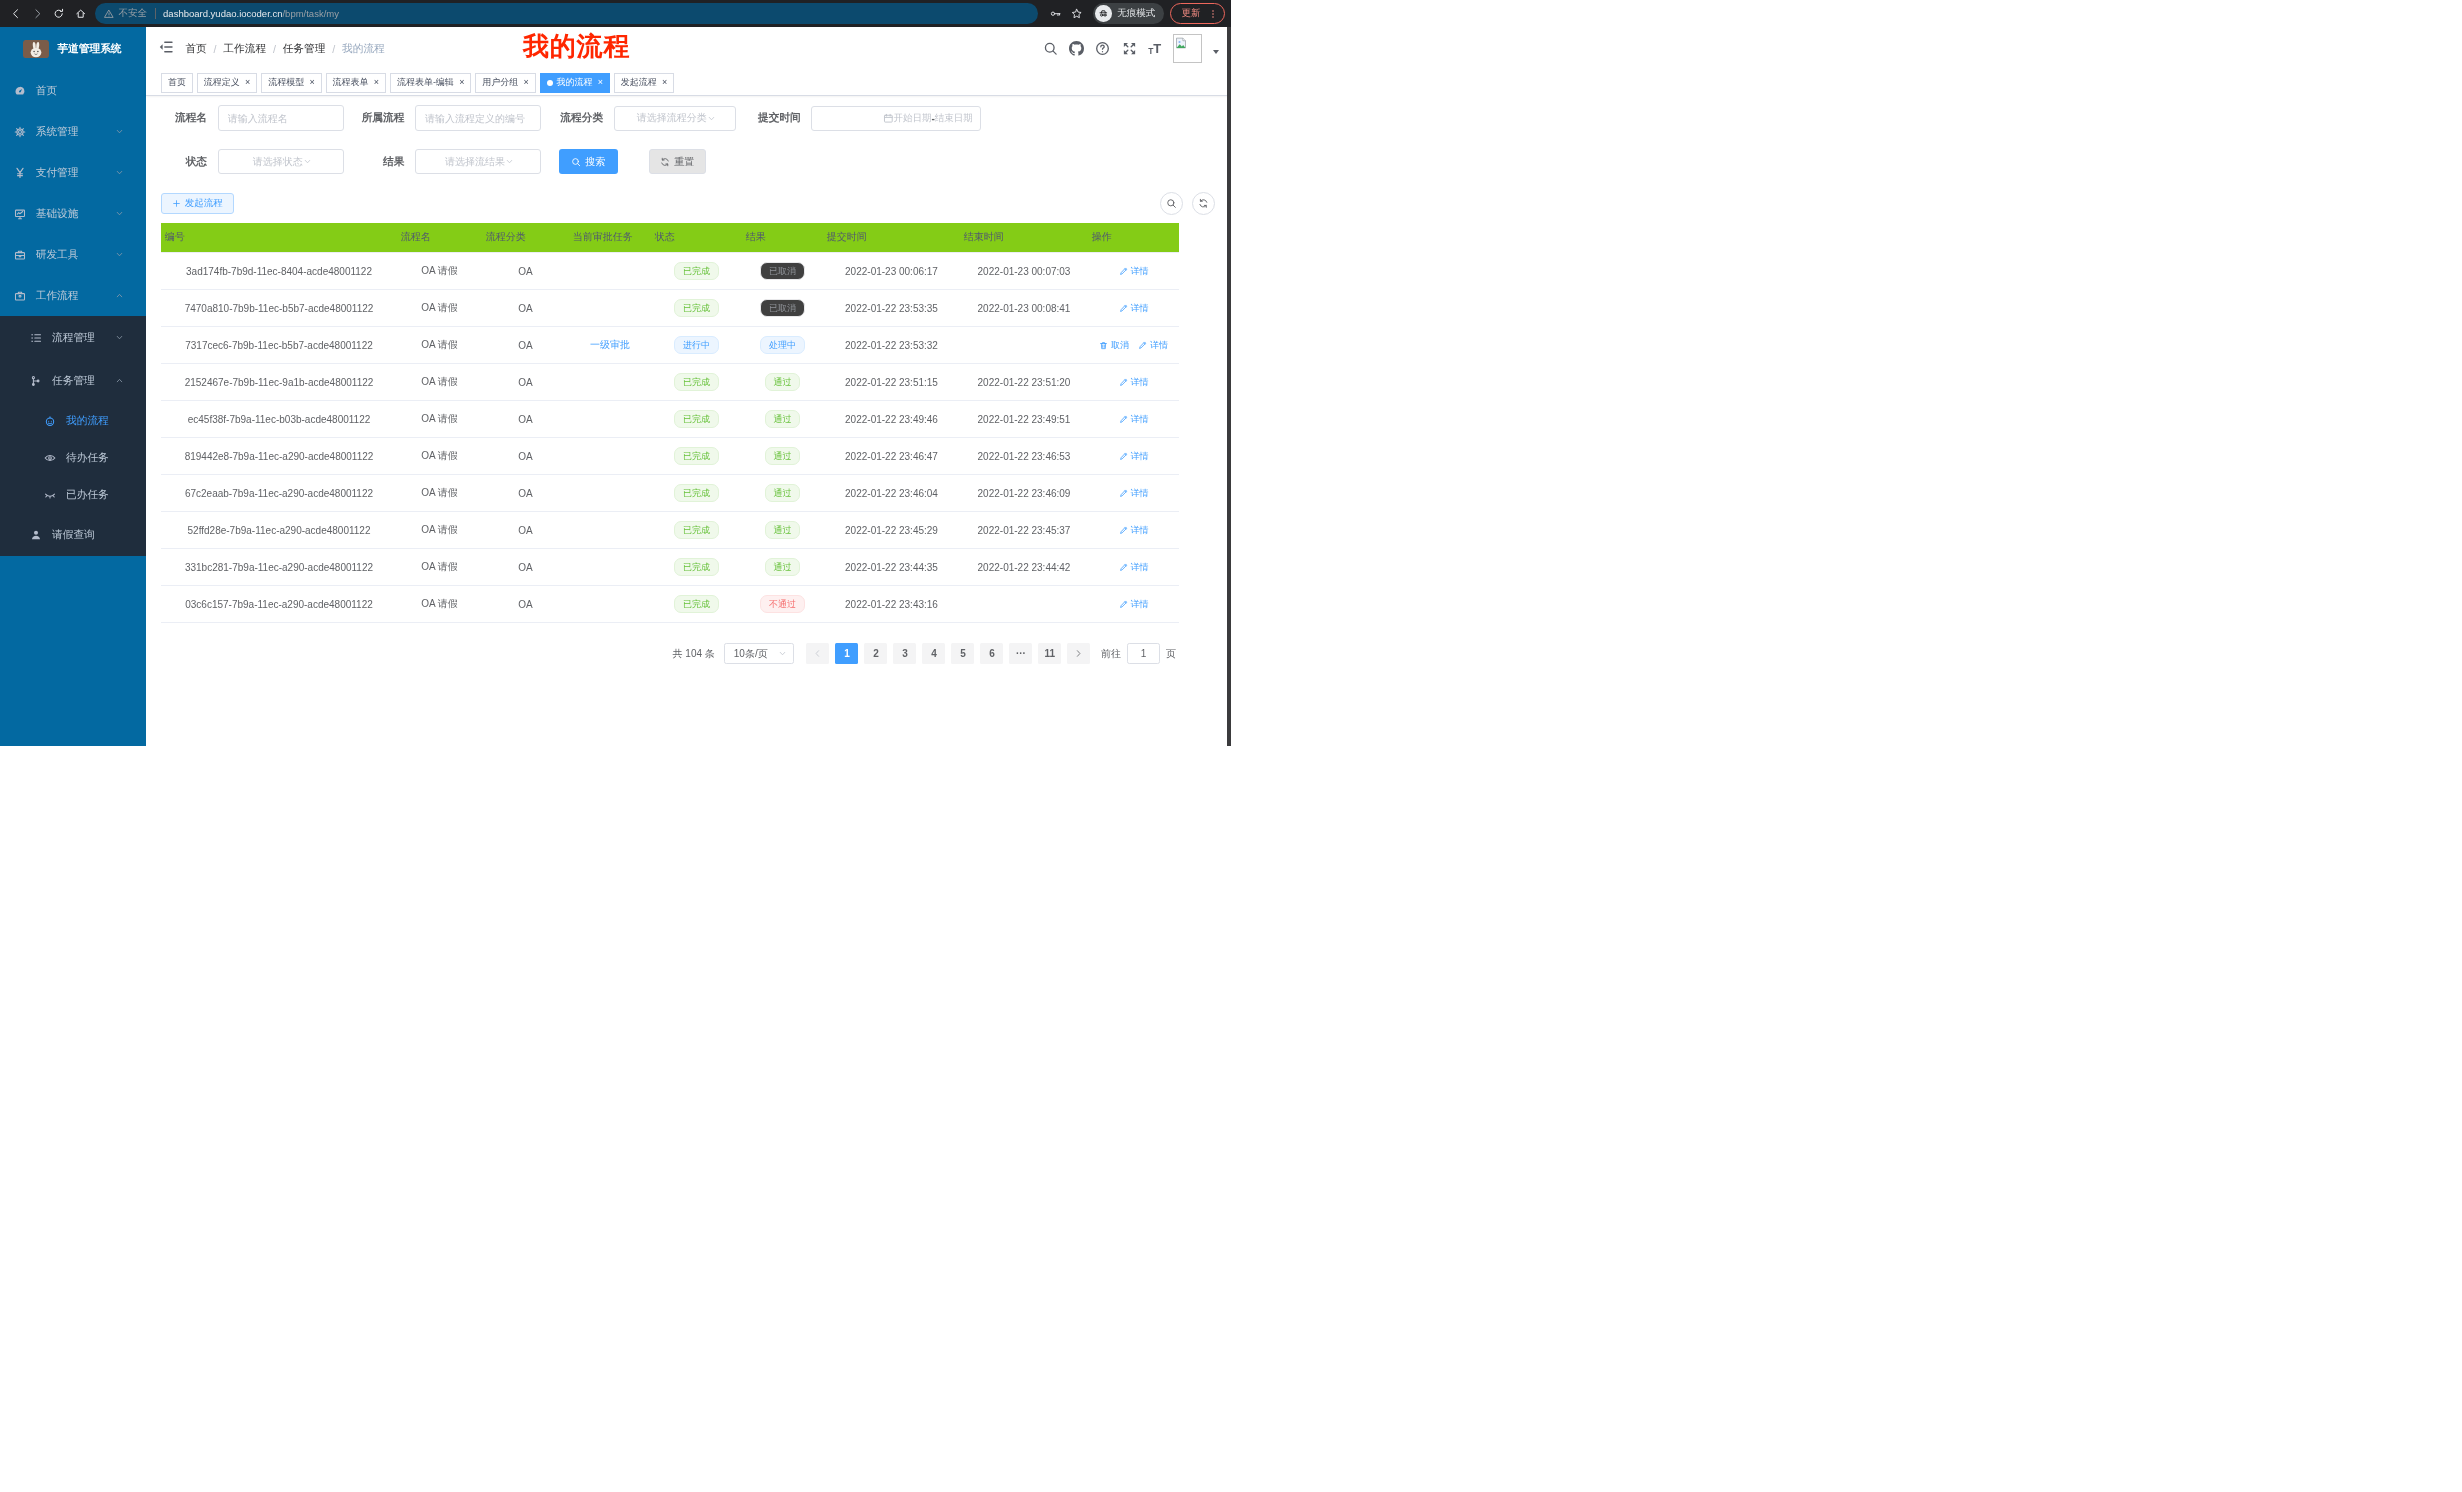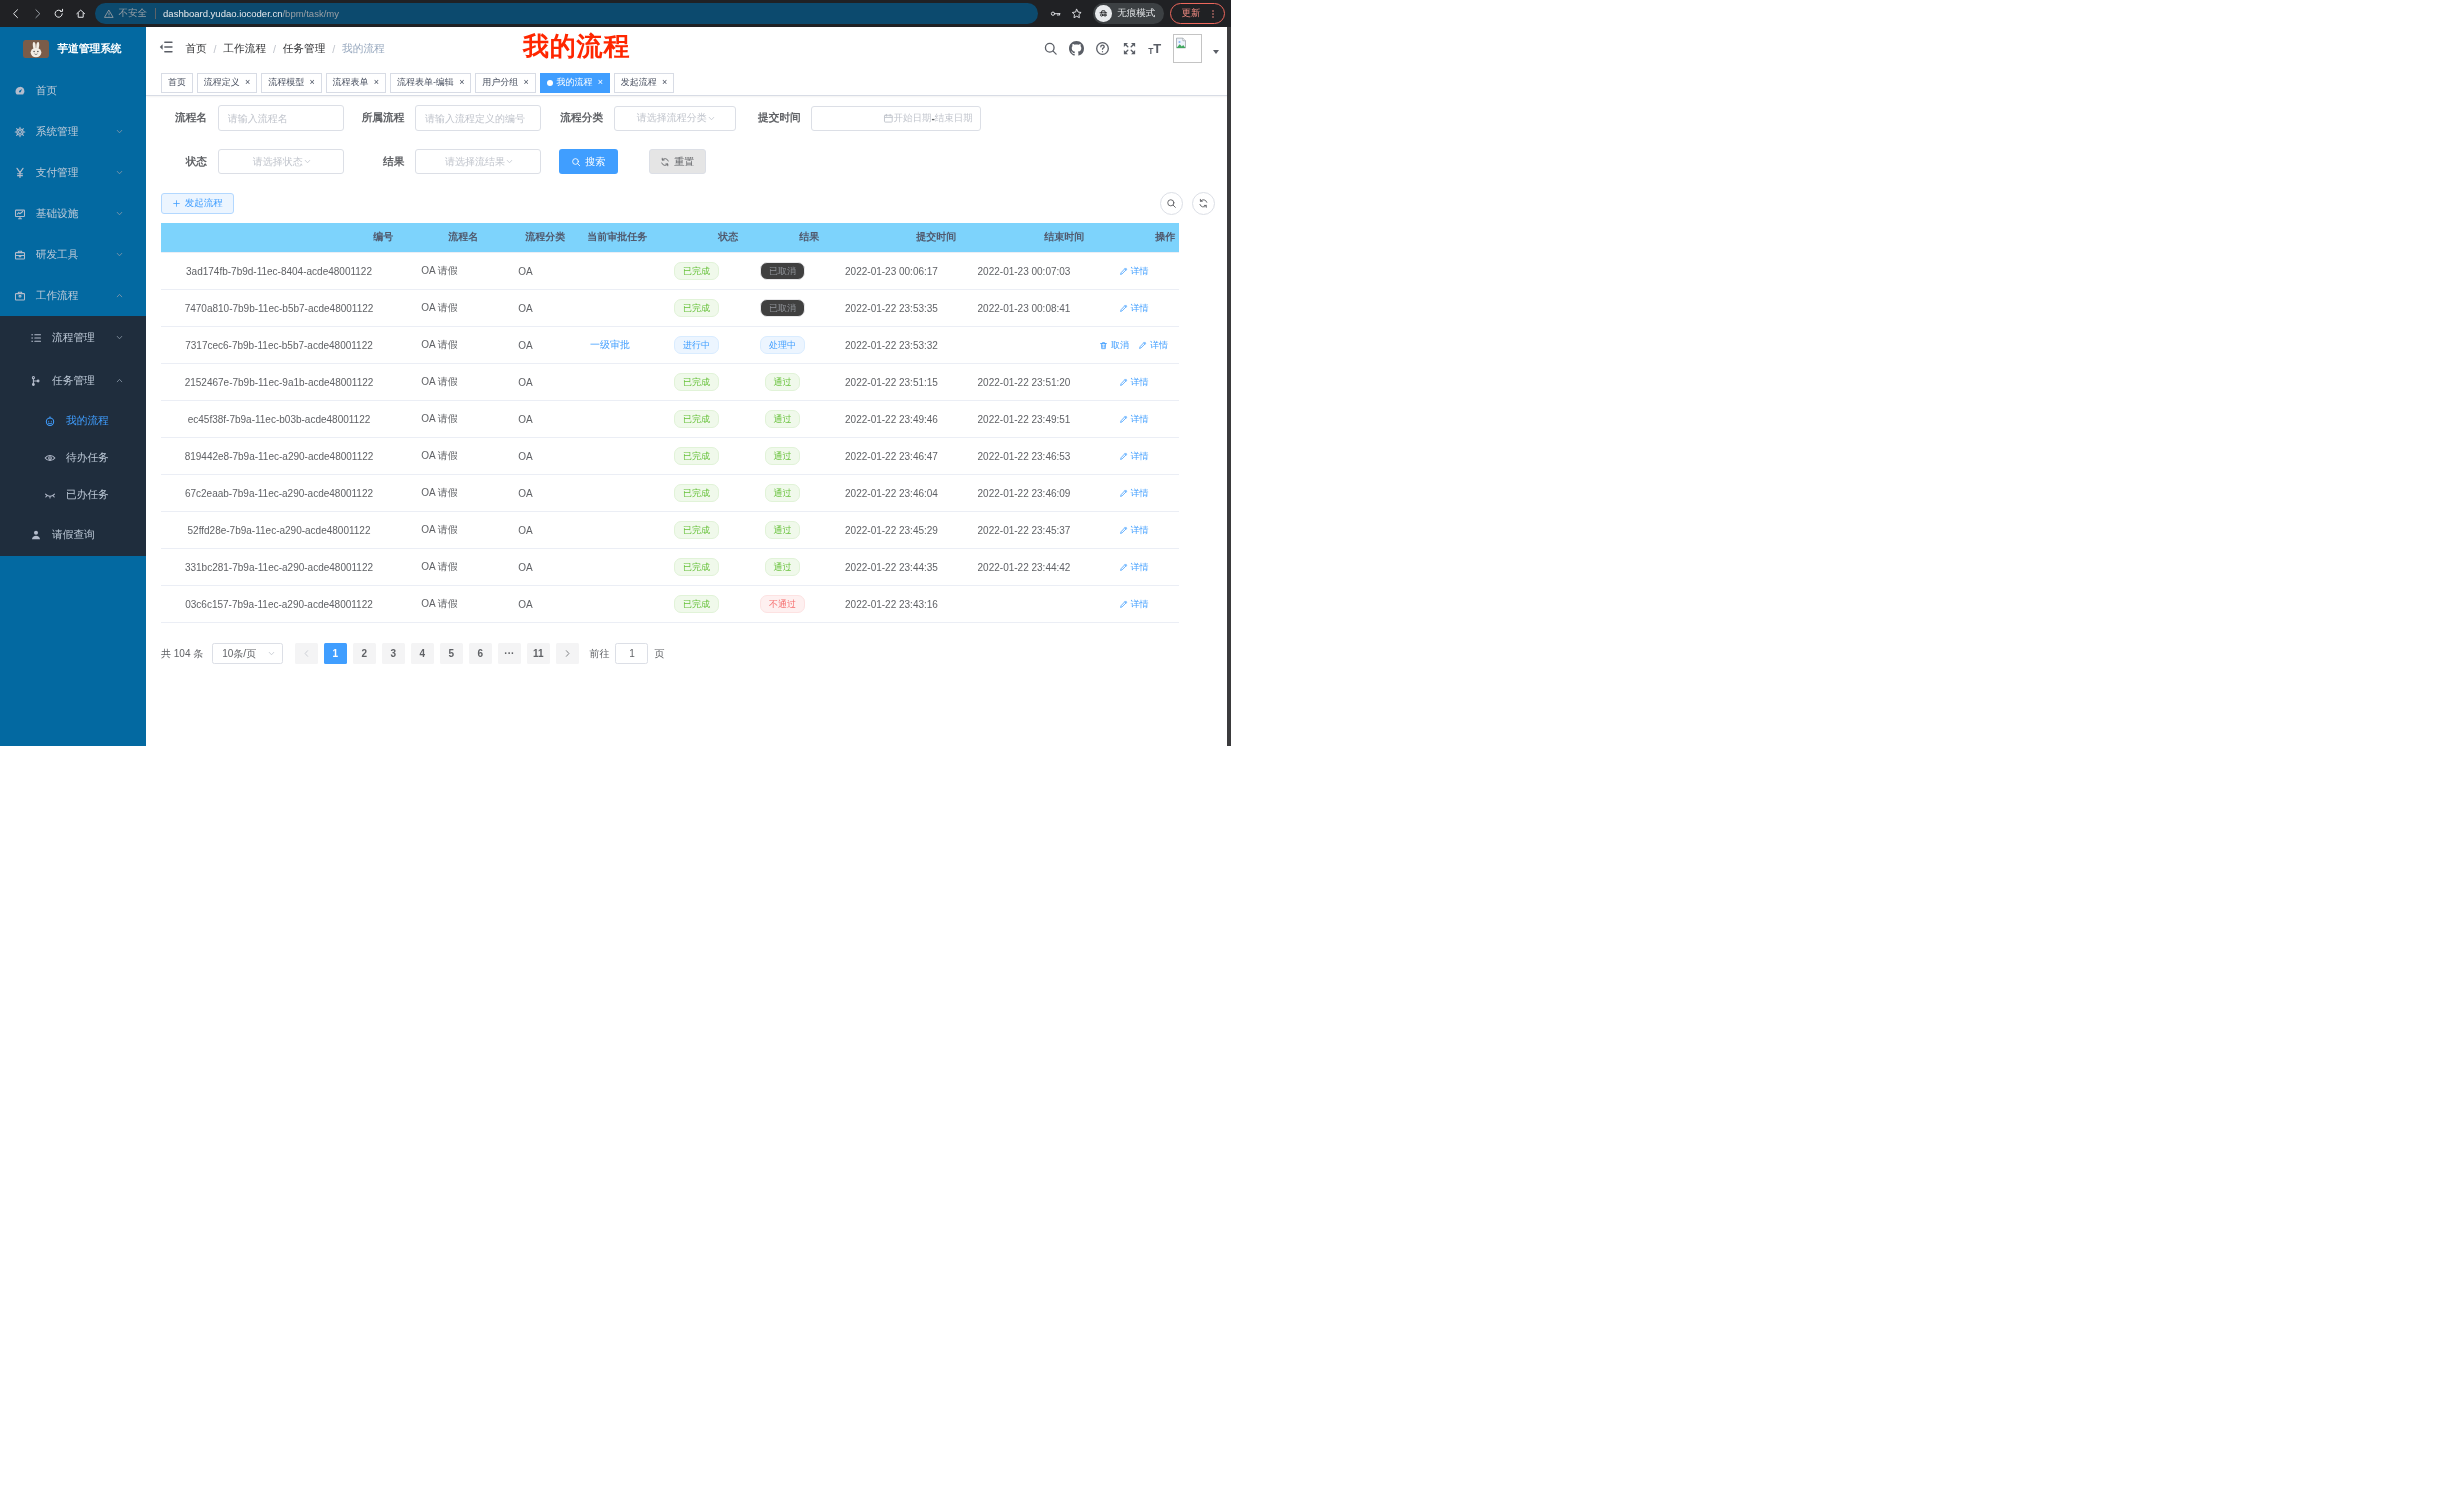--- a/index.html
+++ b/index.html
@@ -93,33 +93,33 @@
 
   .action-row{display:flex;align-items:center;justify-content:space-between;margin-top:16.7px}
   .btn-create{height:21px;padding:0 10px;background:#ecf5ff;border:0.8px solid #b3d8ff;color:#409eff;border-radius:3px;font-size:9.5px;display:inline-flex;align-items:center;gap:3.8px;cursor:pointer}
   .btn-create .icon{width:9px;height:9px}
   .circ-group{display:flex;gap:9px;margin-right:1.5px}
   .circ-btn{width:23px;height:23px;border-radius:50%;border:0.8px solid #dcdfe6;background:#fff;color:#606266;display:flex;align-items:center;justify-content:center;cursor:pointer}
   .circ-btn .icon{width:10.7px;height:10.7px}
 
   
   table.grid{width:1018px;border-collapse:collapse;table-layout:fixed;margin-top:7.6px}
-  .grid th{height:30px;background:#7dd3fc;font-size:10px;color:#515a6e;font-weight:700;border-bottom:0.8px solid #ebeef5;padding:0 3.8px;white-space:nowrap;text-align:right}
+  .grid th{height:30px;background:#84cc16;font-size:10px;color:#515a6e;font-weight:400;border-bottom:0.8px solid #ebeef5;padding:0 3.8px;white-space:nowrap;text-align:left}
   .grid td{height:37px;text-align:center;font-size:10px;color:#606266;border-bottom:0.8px solid #ebeef5;padding:0 3.8px;white-space:nowrap;overflow:hidden}
   .link{color:#409eff;cursor:pointer}
   .tag-badge{display:inline-block;padding:0 7.6px;height:18px;line-height:16.7px;border:0.8px solid;border-radius:7px;font-size:9px}
   .tag-badge.success{color:#67c23a;background:#f0f9eb;border-color:#e1f3d8}
   .tag-badge.info{color:#909399;background:#404040;border-color:#e9e9eb}
   .tag-badge.primary{color:#409eff;background:#ecf5ff;border-color:#d9ecff}
   .tag-badge.danger{color:#f56c6c;background:#fef0f0;border-color:#fde2e2}
   .action-link{color:#409eff;font-size:9px;display:inline-flex;align-items:center;gap:3px;margin:0 4.6px;cursor:pointer}
   .action-link .icon{width:9px;height:9px}
 
   
-  .pagination{display:flex;align-items:center;justify-content:flex-start;margin:20px 40px 0 0;font-size:10px;color:#606266}
+  .pagination{display:flex;align-items:center;justify-content:flex-end;margin:20px 40px 0 0;font-size:10px;color:#606266}
   .pg-total{margin-right:9px}
   .pg-size{height:21px;border:0.8px solid #dcdfe6;border-radius:2.3px;display:flex;align-items:center;gap:10.7px;padding:0 6px 0 9px;margin-right:9px;background:#fff;cursor:pointer}
   .pg-size .chev{color:#c0c4cc;width:9px;height:9px}
   .pg-btn{min-width:23px;height:21px;padding:0 3px;background:#f4f4f5;color:#606266;border-radius:1.5px;display:flex;align-items:center;justify-content:center;margin:0 3px;font-weight:700;cursor:pointer}
   .pg-btn .icon{width:9px;height:9px}
   .pg-btn.disabled{color:#c0c4cc;cursor:default}
   .pg-btn.active{background:#409eff;color:#fff}
   .pg-goto{display:flex;align-items:center;gap:6px;margin-left:7.6px}
   .pg-input{width:33px;height:21px;border:0.8px solid #dcdfe6;border-radius:2.3px;text-align:center;font-size:10px;color:#606266;outline:none}
 </style>

